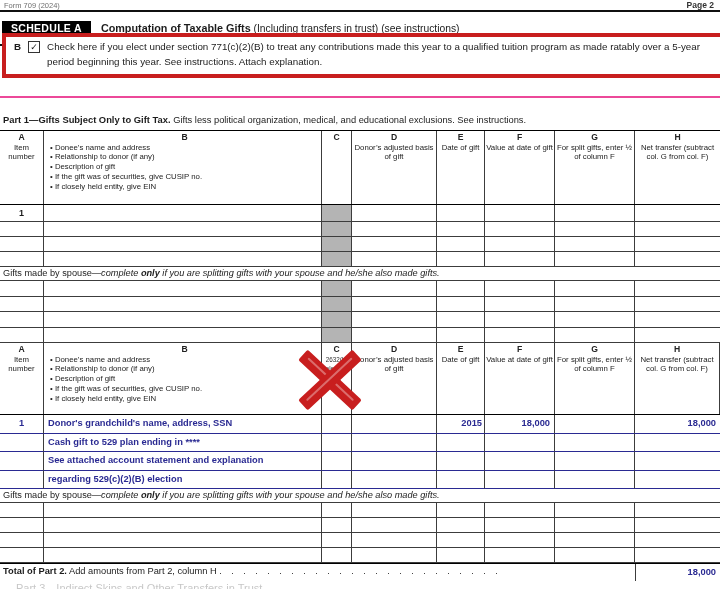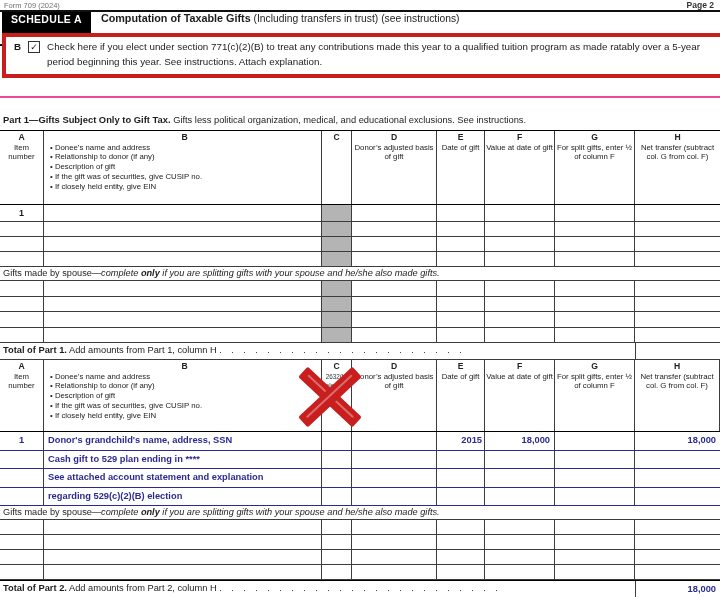--- a/index.html
+++ b/index.html
@@ -14,21 +14,21 @@
     font-family:Liberation Sans, sans-serif;color:#1c1c1c;overflow:hidden;
     margin:0 auto;
   }
   
   .topbar{height:10px;display:flex;justify-content:space-between;align-items:flex-end;
     padding:0 6px 0 4px;font-size:7.5px;color:#6f6f6f;filter:blur(.35px)}
   .topbar .pg{font-weight:bold;color:#333;font-size:8.5px}
   .rule{height:2px;background:#101010}
   .rule2{height:2px;background:#101010}
   
-  .sched{display:flex;gap:10px;height:32px;padding:0 2px}
+  .sched{display:flex;align-items:center;gap:10px;height:32px;padding:0 2px}
   .badge{background:#000;color:#fff;font-weight:bold;font-size:10.5px;padding:0 9px;line-height:14px;letter-spacing:.3px}
   .sched-title{font-size:10.3px}
   .sched-title b{font-size:10.8px}
   
   .lineA{display:flex;align-items:center;font-size:9px;padding:2px 10px 0 4px;height:14px;color:#222}
   .lineA .ltr{font-weight:bold;margin-right:8px}
   .yn{margin-left:auto;display:flex;gap:26px;align-items:center;padding-right:10px}
   .yn .opt{display:flex;gap:4px;align-items:center}
   .cb{width:8px;height:8px;border:1px solid #333;display:inline-block;background:#fff;box-sizing:border-box}
   
@@ -226,24 +226,20 @@
     <div class="td"></div>
       <div class="td"></div>
       <div class="td shade"></div>
       <div class="td"></div>
       <div class="td"></div>
       <div class="td"></div>
       <div class="td"></div>
       <div class="td"></div>
   </div>
 
-  <div class="totalrow">
-    <div class="lbl"><b>Total of Part 1.</b><span> Add amounts from Part 1, column H</span> <span class="dots">. . . . . . . . . . . . . . . . . . . . .</span></div>
-    <div class="amt"></div>
-  </div>
 
 
   <div class="thead thead2">
     <div class="th"><span class="cl">A</span><span>Item number</span></div>
     <div class="th th-b">
       <span class="cl">B</span>
       <div>• Donee’s name and address</div>
       <div>• Relationship to donor (if any)</div>
       <div>• Description of gift</div>
       <div>• If the gift was of securities, give CUSIP no.</div>

